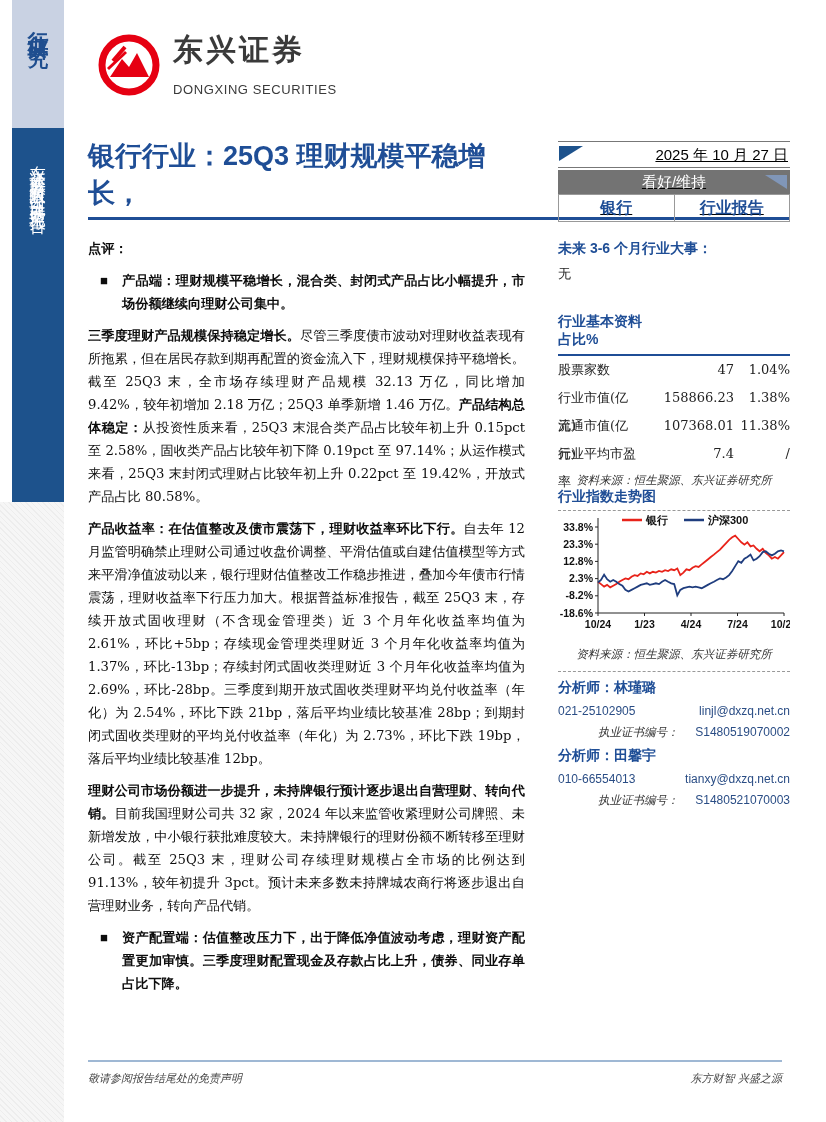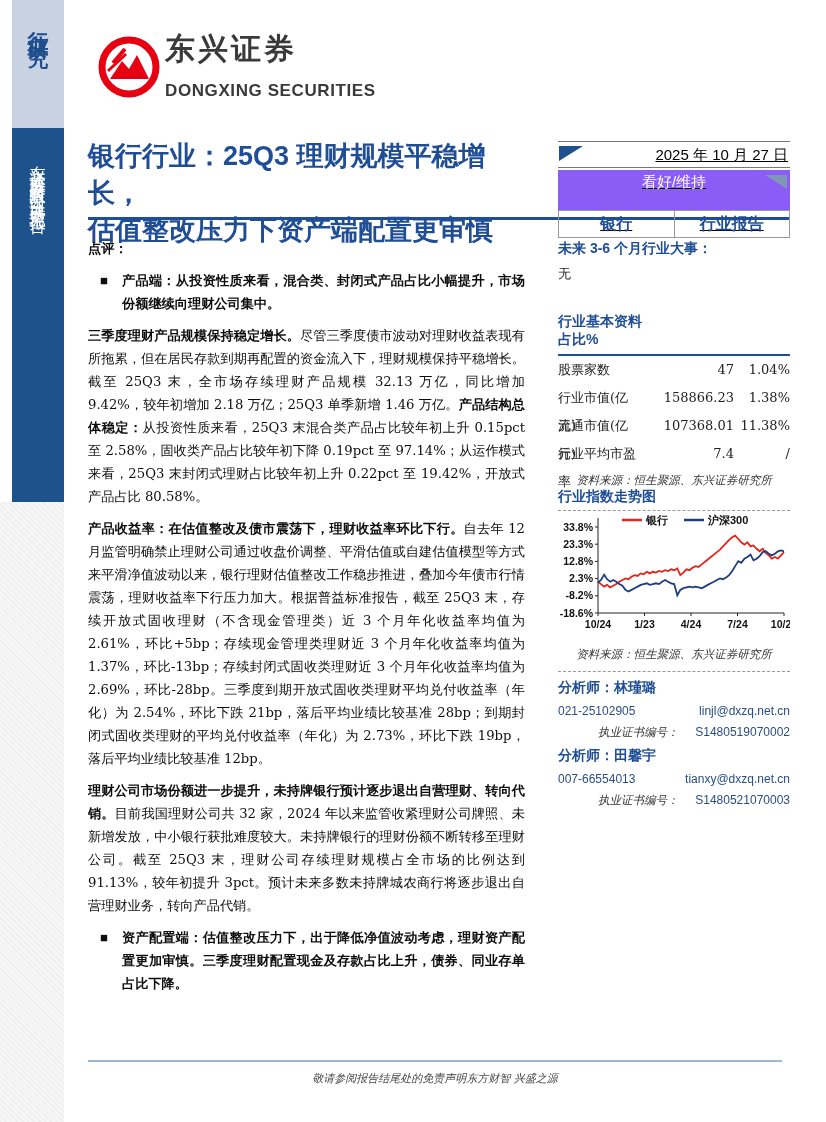--- a/index.html
+++ b/index.html
@@ -8,33 +8,33 @@
   
   .side-strip { position:absolute; left:12px; top:0; width:52px; }
   .side-top { height:128px; background:#C9D2E3; display:flex; justify-content:center; align-items:flex-start; padding-top:14px; }
   .side-top span { writing-mode:vertical-rl; text-orientation:upright; color:#1F4E8F; font-size:21px; font-weight:600; letter-spacing:5px; }
   .side-mid { height:374px; background:#1D528C; display:flex; justify-content:center; align-items:flex-start; padding-top:24px; }
   .side-mid span { writing-mode:vertical-rl; text-orientation:upright; color:#fff; font-size:16.5px; letter-spacing:3.5px; }
   .side-hatch { position:absolute; left:0; top:502px; width:64px; height:620px;
     background:repeating-linear-gradient(45deg, rgba(0,0,0,0.07) 0 1px, #f6f6f6 1px 4px); }
 
   
-  .logo { position:absolute; left:96px; top:32px; display:flex; align-items:center; gap:3px; }
+  .logo { position:absolute; left:96px; top:32px; display:flex; align-items:center; gap:11px; }
   .logo-text .cn { font-size:30px; font-weight:bold; color:#3A3A3A; letter-spacing:3px; line-height:34px; }
-  .logo-text .en { font-size:17px; font-weight:bold; color:#3A3A3A; letter-spacing:0.6px; margin-top:15px; }
+  .logo-text .en { font-size:13px; font-weight:normal; color:#3A3A3A; letter-spacing:0.6px; margin-top:15px; }
 
   
   .title { position:absolute; left:88px; top:138px; width:440px; color:#1F4E96; font-weight:bold; font-size:27px; line-height:37px; }
   .title-rule { position:absolute; left:88px; top:217px; width:702px; border-top:3px solid #1F4E96; }
 
   
   .datebox { position:absolute; left:558px; top:141px; width:232px;text-decoration:underline; }
   .date-row { position:relative; height:27px; border-top:1px solid #777; border-bottom:1px solid #777; text-align:right; font-size:15px; line-height:26px; color:#000; padding-right:2px; }
   .date-row svg { position:absolute; left:1px; top:4px; }
-  .rating-bar { position:relative; margin-top:2px; height:40px; background:#8b5cf6; color:#fff; text-align:center; font-size:15px; line-height:24px; }
+  .rating-bar { position:relative; margin-top:2px; height:24px; background:#737373; color:#fff; text-align:center; font-size:15px; line-height:24px; }
   .rating-bar svg { position:absolute; right:3px; top:5px; }
   .tag-row { display:flex; margin-top:0; height:28px; border:1px solid #999; }
   .tag-cell { flex:1; text-align:center; font-size:16px; font-weight:bold; color:#1F4E96; line-height:26px; }
   .tag-cell + .tag-cell { border-left:1px solid #999; }
 
   
   .col-main { position:absolute; left:88px; top:237px; width:437px; height:808px; overflow:hidden;
     font-family:"DejaVu Serif", serif; font-size:13.2px; line-height:23px; color:#0d0d0d; text-align:justify; }
   .para { margin-bottom:9px; }
   .para b { font-family:"Liberation Sans", sans-serif; }
@@ -53,21 +53,21 @@
   .chart-sec { margin-top:0; }
   .chart-title { padding-bottom:4px; border-bottom:1px dashed #999; }
   .dashed { border-top:1px dashed #999; margin:9px 0 7px; }
   .analyst-name { color:#1F4E96; font-weight:bold; font-size:14px; margin:4px 0 7px; }
   .arow { display:flex; justify-content:space-between; margin-bottom:7px; }
   .arow .phone, .arow .email, .arow .cert { color:#2A4D85; font-size:12px; }
   .arow .certlab { font-family:"DejaVu Serif", serif; font-style:italic; font-size:11.5px; color:#333;margin-left:40px; }
 
   
   .footer { position:absolute; left:88px; top:1060px; width:694px; border-top:2px solid #9FB8D4; padding-top:9px;
-    display:flex; justify-content:center; font-family:"DejaVu Serif", serif; font-style:italic; font-size:11px; color:#444; }
+    display:flex; justify-content:space-between; font-family:"DejaVu Serif", serif; font-style:italic; font-size:11px; color:#444; }
 
   svg text { font-family:"Liberation Sans", sans-serif; }
 </style>
 </head>
 <body>
 
 <div class="side-hatch"></div>
 <div class="side-strip">
   <div class="side-top">
     <span>行业研究</span>
@@ -85,21 +85,20 @@
     <line x1="12" y1="37" x2="30" y2="20" stroke="#E60012" stroke-width="3"></line>
   </svg>
   <div class="logo-text">
     <div class="cn">东兴证券</div>
     <div class="en">DONGXING SECURITIES</div>
   </div>
 </div>
 
 <div class="title">
   <div>银行行业：25Q3 理财规模平稳增长，</div>
-  <div>估值整改压力下资产端配置更审慎</div>
 </div>
 <div class="title-rule"></div>
 
 <div class="datebox">
   <div class="date-row">
     <svg width="24" height="15">
       <polygon points="0,0 24,0 0,15" fill="#1D528C"></polygon>
     </svg>
     <span>2025 年 10 月 27 日</span>
   </div>
@@ -111,21 +110,21 @@
   </div>
   <div class="tag-row">
     <div class="tag-cell">银行</div>
     <div class="tag-cell">行业报告</div>
   </div>
 </div>
 
 <div class="col-main">
   <div>
       <div class="para"><b>点评：</b></div>
-      <div class="para bullet"><span class="bmark">■</span><b>产品端：从投资性质来看，混合类、封闭式产品占比小幅提升，市场份额继续向理财公司集中。</b></div>
+      <div class="para bullet"><span class="bmark">■</span><b>产品端：理财规模平稳增长，混合类、封闭式产品占比小幅提升，市场份额继续向理财公司集中。</b></div>
       <div class="para"><b>三季度理财产品规模保持稳定增长。</b><span>尽管三季度债市波动对理财收益表现有所拖累，但在居民存款到期再配置的资金流入下，理财规模保持平稳增长。截至 25Q3 末，全市场存续理财产品规模 32.13 万亿，同比增加 9.42%，较年初增加 2.18 万亿；25Q3 单季新增 1.46 万亿。</span><b>产品结构总体稳定：</b><span>从投资性质来看，25Q3 末混合类产品占比较年初上升 0.15pct 至 2.58%，固收类产品占比较年初下降 0.19pct 至 97.14%；从运作模式来看，25Q3 末封闭式理财占比较年初上升 0.22pct 至 19.42%，开放式产品占比 80.58%。</span></div>
       <div class="para"><b>产品收益率：在估值整改及债市震荡下，理财收益率环比下行。</b><span>自去年 12 月监管明确禁止理财公司通过收盘价调整、平滑估值或自建估值模型等方式来平滑净值波动以来，银行理财估值整改工作稳步推进，叠加今年债市行情震荡，理财收益率下行压力加大。根据普益标准报告，截至 25Q3 末，存续开放式固收理财（不含现金管理类）近 3 个月年化收益率均值为 2.61%，环比+5bp；存续现金管理类理财近 3 个月年化收益率均值为 1.37%，环比-13bp；存续封闭式固收类理财近 3 个月年化收益率均值为 2.69%，环比-28bp。三季度到期开放式固收类理财平均兑付收益率（年化）为 2.54%，环比下跌 21bp，落后平均业绩比较基准 28bp；到期封闭式固收类理财的平均兑付收益率（年化）为 2.73%，环比下跌 19bp，落后平均业绩比较基准 12bp。</span></div>
       <div class="para"><b>理财公司市场份额进一步提升，未持牌银行预计逐步退出自营理财、转向代销。</b><span>目前我国理财公司共 32 家，2024 年以来监管收紧理财公司牌照、未新增发放，中小银行获批难度较大。未持牌银行的理财份额不断转移至理财公司。截至 25Q3 末，理财公司存续理财规模占全市场的比例达到 91.13%，较年初提升 3pct。预计未来多数未持牌城农商行将逐步退出自营理财业务，转向产品代销。</span></div>
       <div class="para bullet"><span class="bmark">■</span><b>资产配置端：估值整改压力下，出于降低净值波动考虑，理财资产配置更加审慎。三季度理财配置现金及存款占比上升，债券、同业存单占比下降。</b></div>
     </div>
 </div>
 
 <div class="col-aside">
   <div class="aside-h">未来 3-6 个月行业大事：</div>
   <div class="events-value">无</div>
@@ -206,21 +205,21 @@
           <span class="email">linjl@dxzq.net.cn</span>
         </div>
         <div class="arow">
           <span class="certlab">执业证书编号：</span>
           <span class="cert">S1480519070002</span>
         </div>
       </div>
       <div class="analyst">
         <div class="analyst-name">分析师：田馨宇</div>
         <div class="arow">
-          <span class="phone">007-66554013</span>
+          <span class="phone">010-66554013</span>
           <span class="email">tianxy@dxzq.net.cn</span>
         </div>
         <div class="arow">
           <span class="certlab">执业证书编号：</span>
           <span class="cert">S1480521070003</span>
         </div>
       </div>
     </div>
 </div>
 

